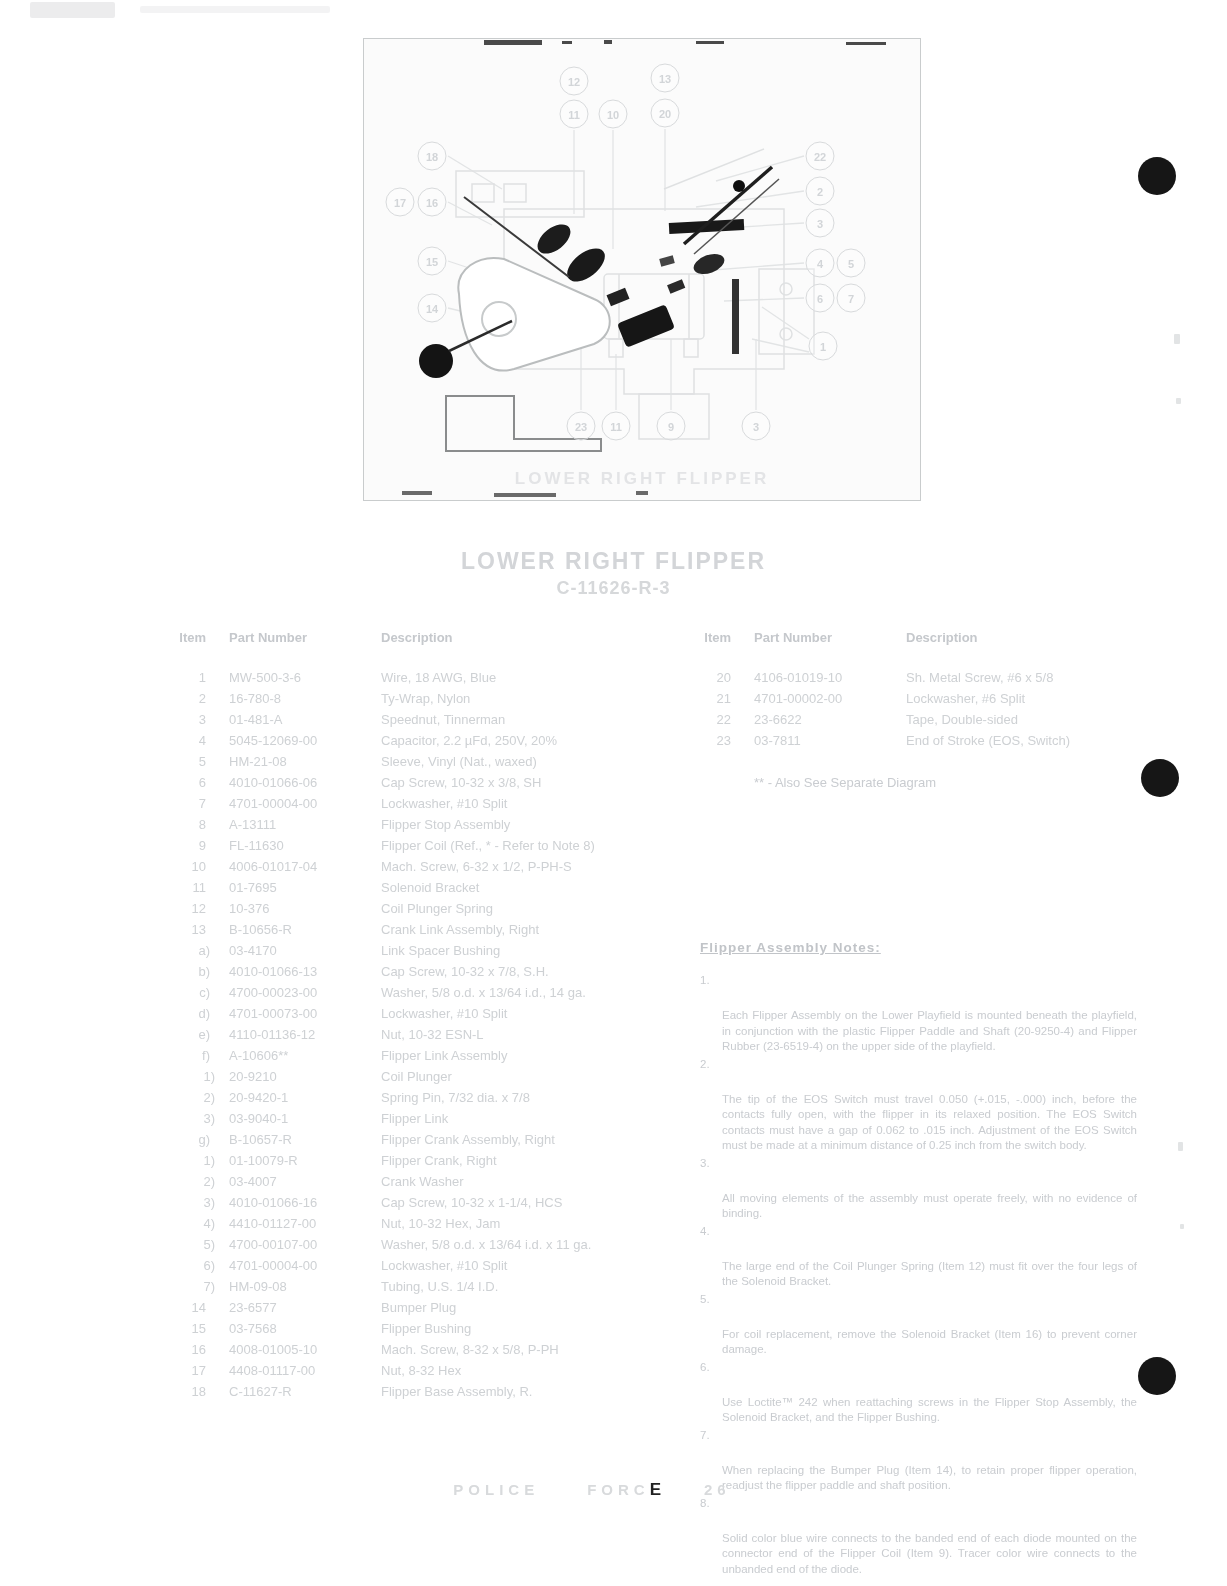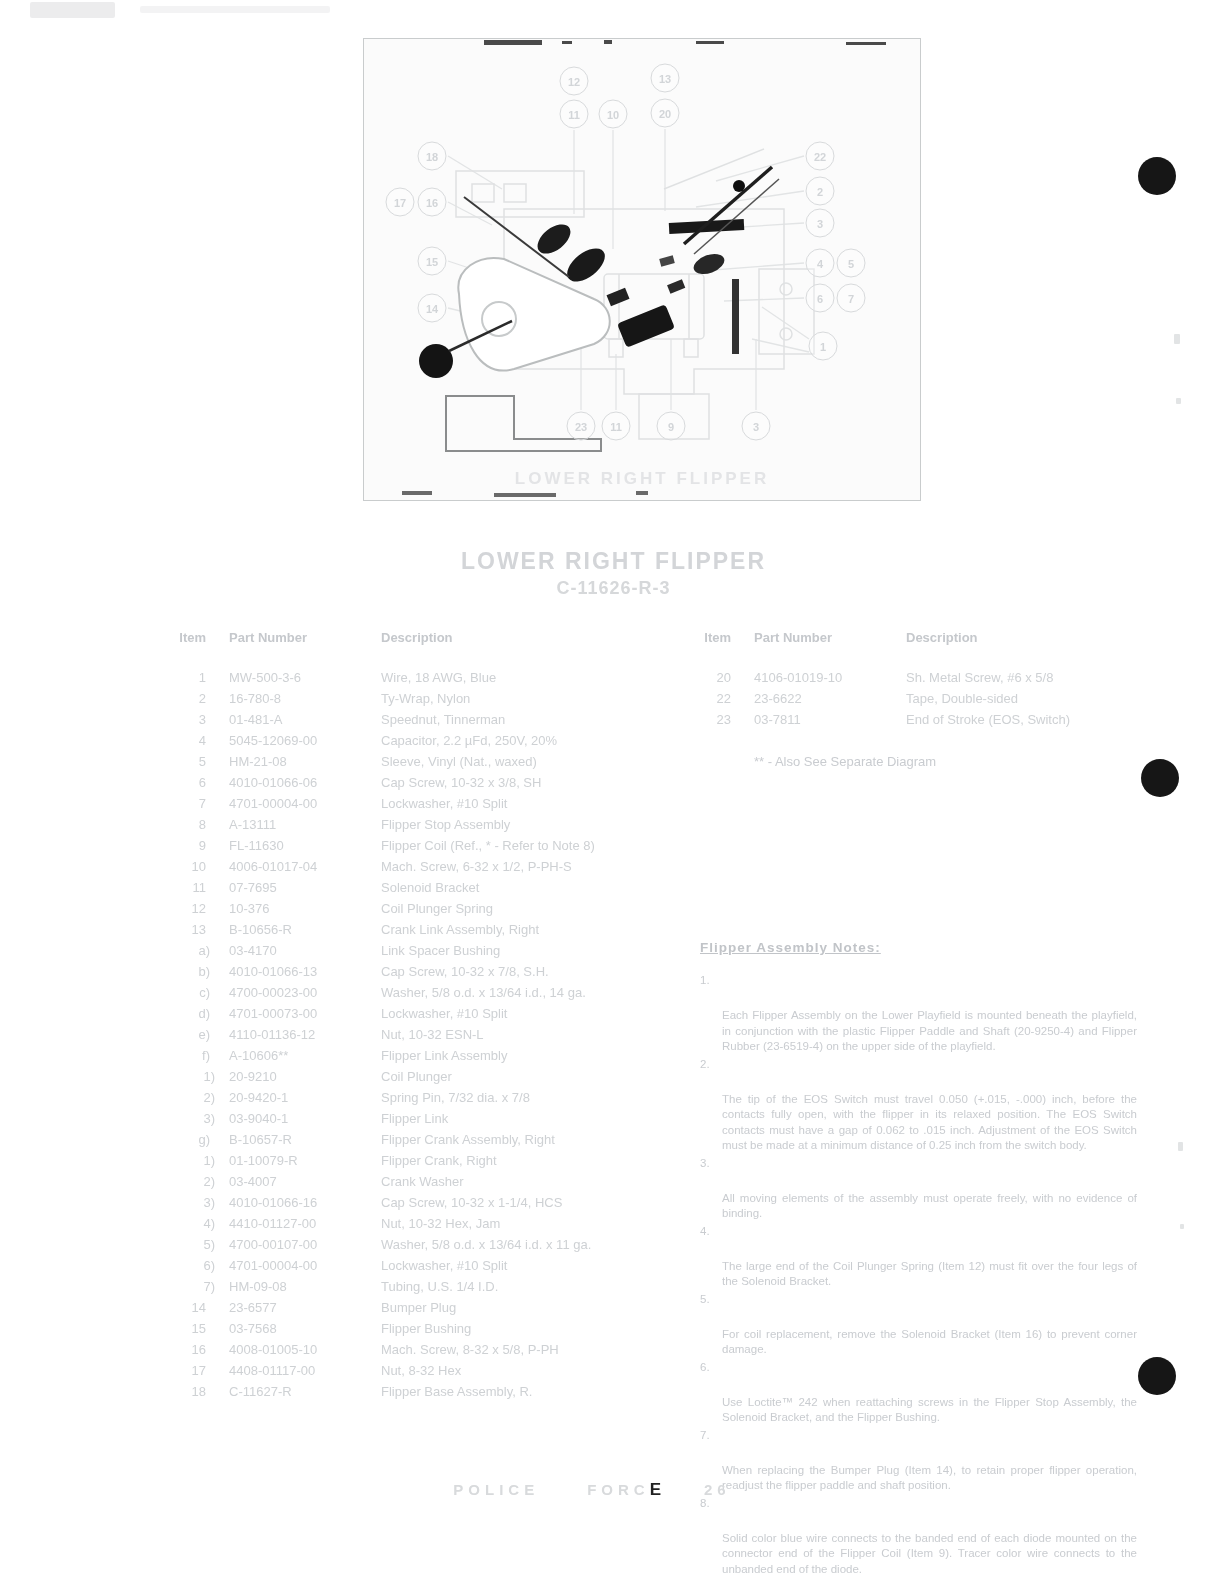--- a/index.html
+++ b/index.html
@@ -325,21 +325,21 @@
       </div>
 
       <div class="parts-row lvl0">
         <span class="col-item">10</span>
         <span class="col-part">4006-01017-04</span>
         <span class="col-desc">Mach. Screw, 6-32 x 1/2, P-PH-S</span>
       </div>
 
       <div class="parts-row lvl0">
         <span class="col-item">11</span>
-        <span class="col-part">07-7695</span>
+        <span class="col-part">01-7695</span>
         <span class="col-desc">Solenoid Bracket</span>
       </div>
 
       <div class="parts-row lvl0">
         <span class="col-item">12</span>
         <span class="col-part">10-376</span>
         <span class="col-desc">Coil Plunger Spring</span>
       </div>
 
       <div class="parts-row lvl0">
@@ -490,20 +490,25 @@
   </div>
   <div>
 
 
       <div class="parts-row lvl0">
         <span class="col-item">20</span>
         <span class="col-part">4106-01019-10</span>
         <span class="col-desc">Sh. Metal Screw, #6 x 5/8</span>
       </div>
 
+      <div class="parts-row lvl0">
+        <span class="col-item">21</span>
+        <span class="col-part">4701-00002-00</span>
+        <span class="col-desc">Lockwasher, #6 Split</span>
+      </div>
 
       <div class="parts-row lvl0">
         <span class="col-item">22</span>
         <span class="col-part">23-6622</span>
         <span class="col-desc">Tape, Double-sided</span>
       </div>
 
       <div class="parts-row lvl0">
         <span class="col-item">23</span>
         <span class="col-part">03-7811</span>

